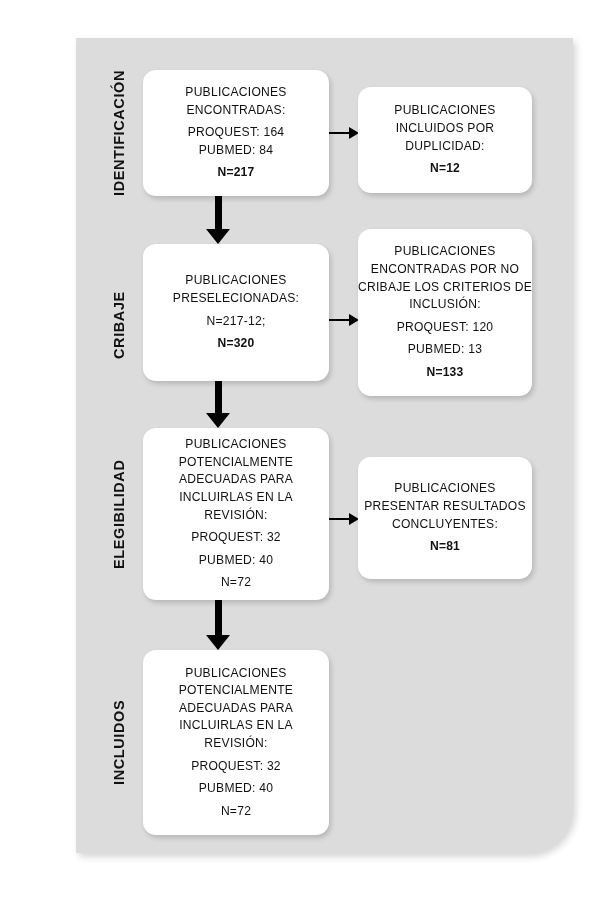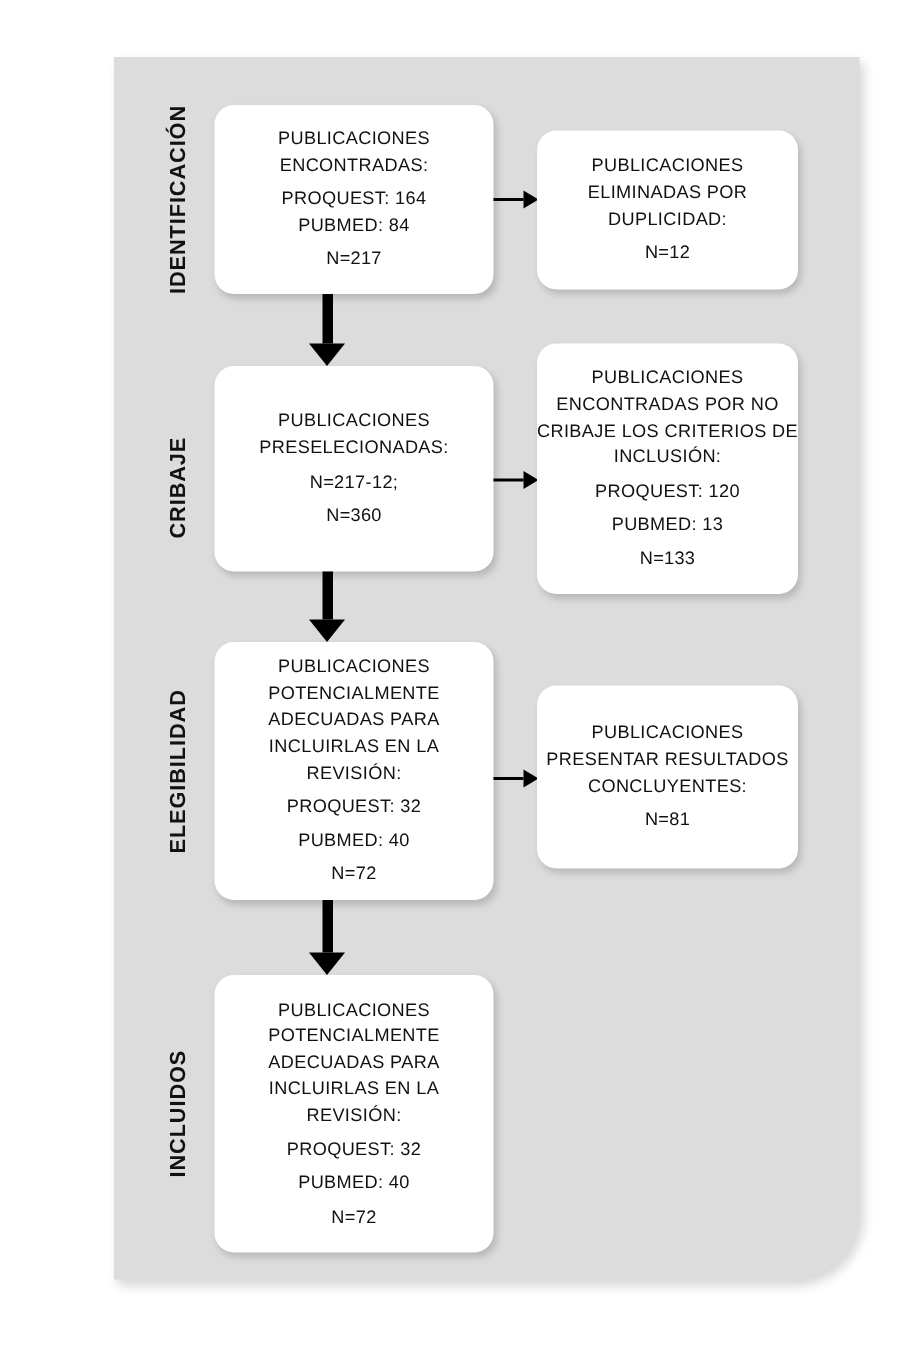--- a/index.html
+++ b/index.html
@@ -56,21 +56,21 @@
     padding: 6px 8px;
     text-align: center;
   }
   .box .ln {
     color: #111111;
     font-size: 12.1px;
     line-height: 17.6px;
     letter-spacing: 0.25px;
     white-space: nowrap;
   }
-  .box .ln.bold { font-weight: normal; letter-spacing: 0.2px; }
+  .box .ln.bold { font-weight: bold; letter-spacing: 0.2px; }
   .box .ln.gap  { margin-top: 5px; }
 
   
   .v-arrow {
     position: absolute;
     display: flex;
     flex-direction: column;
     align-items: center;
   }
   .v-arrow .shaft {
@@ -126,35 +126,35 @@
       <div class="ln bold gap">N=217</div>
     </div>
 
   <div class="h-arrow" style="left:329px; top:127px; width:30px; height:12px;">
     <div class="shaft"></div>
     <div class="head"></div>
   </div>
 
   <div class="box" style="left:358px; top:87px; width:174px; height:106px;">
       <div class="ln">PUBLICACIONES</div>
-      <div class="ln">ELIMINADAS POR</div>
+      <div class="ln">INCLUIDOS POR</div>
       <div class="ln">DUPLICIDAD:</div>
       <div class="ln bold gap">N=12</div>
     </div>
 
   <div class="v-arrow" style="left:206px; top:196px; width:24px; height:48px;">
     <div class="shaft"></div>
     <div class="head"></div>
   </div>
 
   <div class="box" style="left:143px; top:244px; width:186px; height:137px;">
       <div class="ln">PUBLICACIONES</div>
       <div class="ln">PRESELECIONADAS:</div>
       <div class="ln gap">N=217-12;</div>
-      <div class="ln bold gap">N=360</div>
+      <div class="ln bold gap">N=320</div>
     </div>
 
   <div class="h-arrow" style="left:329px; top:314px; width:30px; height:12px;">
     <div class="shaft"></div>
     <div class="head"></div>
   </div>
 
   <div class="box" style="left:358px; top:229px; width:174px; height:167px;">
       <div class="ln">PUBLICACIONES</div>
       <div class="ln">ENCONTRADAS POR NO</div>

